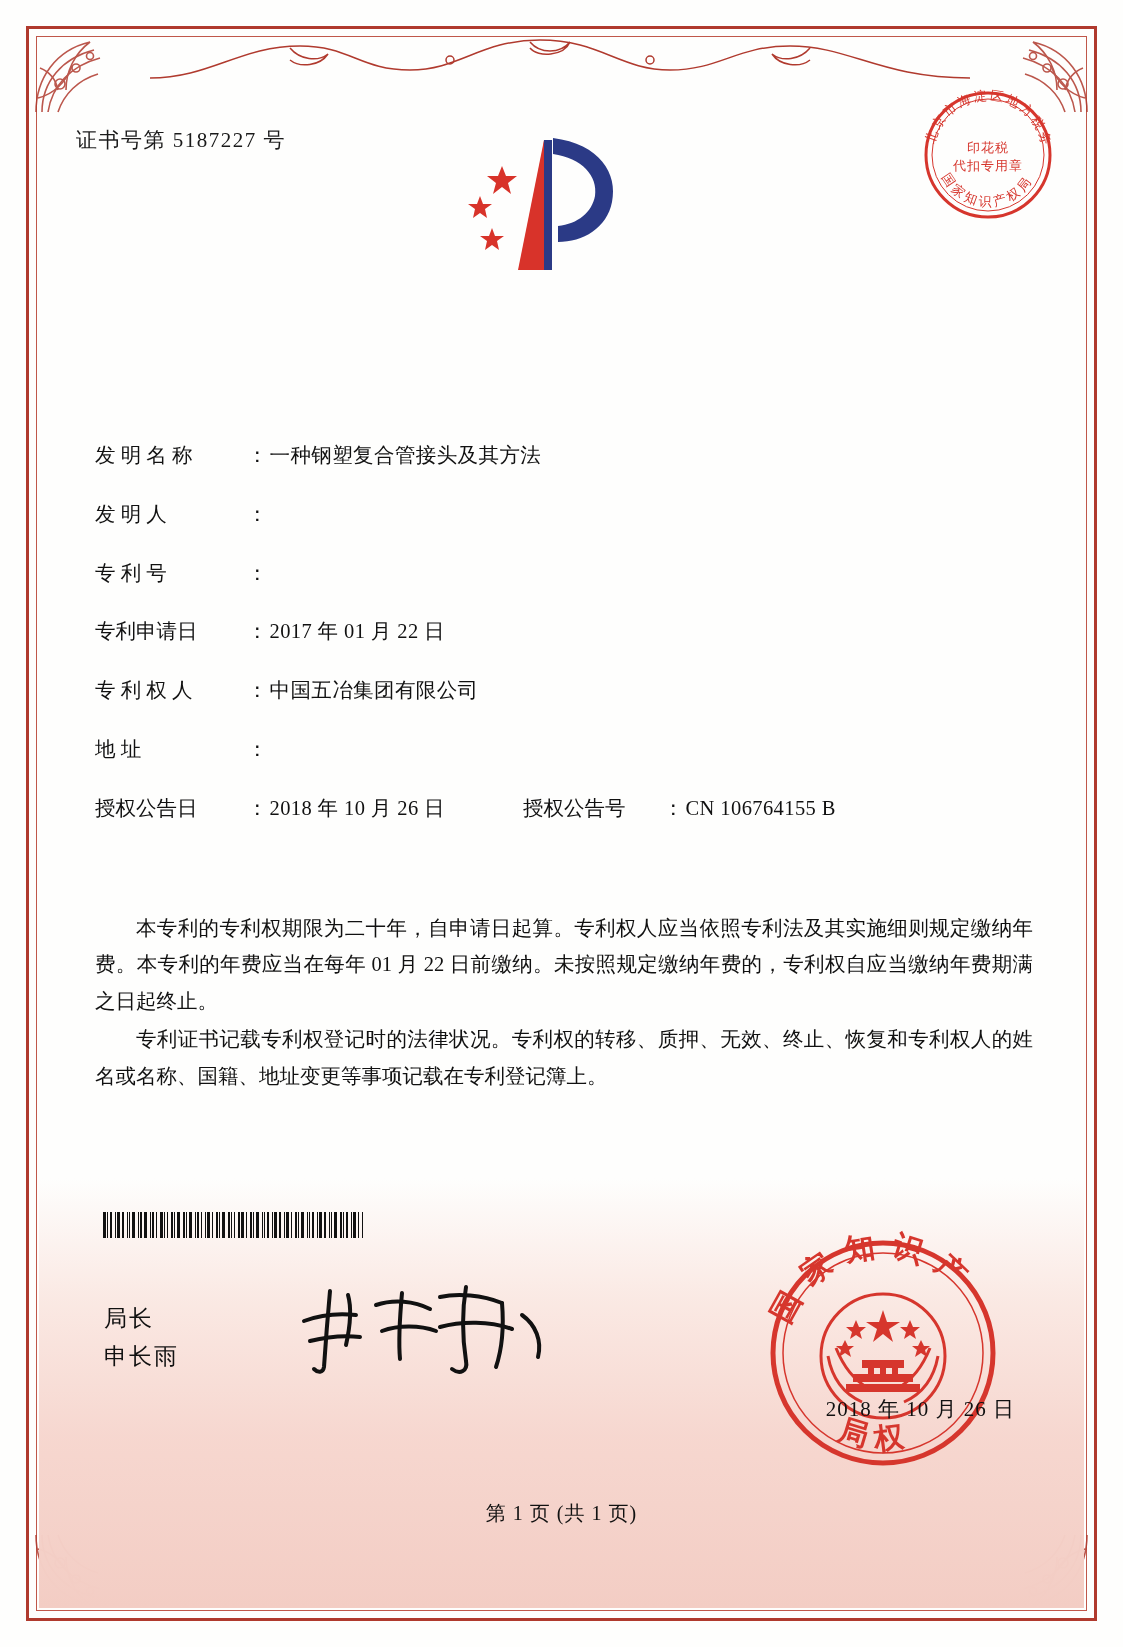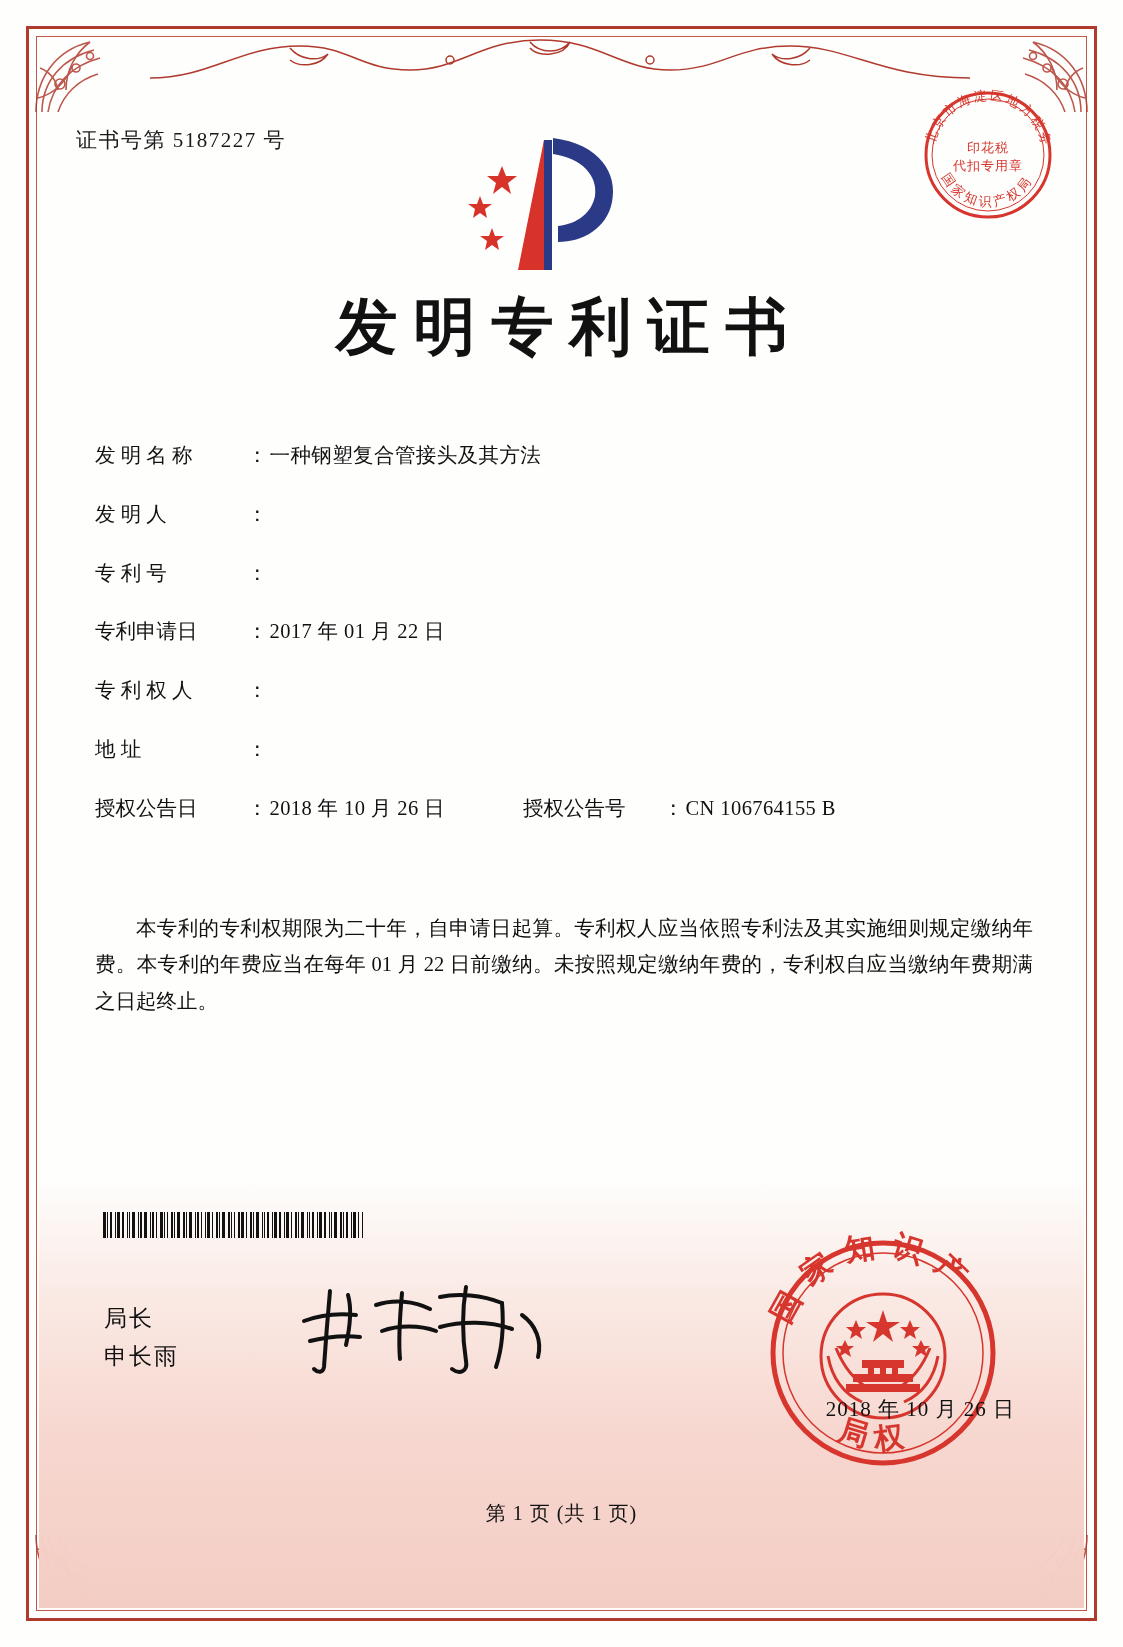--- a/index.html
+++ b/index.html
@@ -325,21 +325,20 @@
         <textPath href="#arcTop" startOffset="6%">北京市海淀区地方税务局</textPath>
       </text>
       <text font-size="13" fill="#d6362d" font-family="'DejaVu Serif',serif" letter-spacing="3">
         <textPath href="#arcBottom" startOffset="14%">国家知识产权局</textPath>
       </text>
       <text x="75" y="72" text-anchor="middle" font-size="13" fill="#d6362d" font-family="'DejaVu Serif',serif" letter-spacing="1">印花税</text>
       <text x="75" y="90" text-anchor="middle" font-size="13" fill="#d6362d" font-family="'DejaVu Serif',serif" letter-spacing="1">代扣专用章</text>
     </svg>
   </div>
 
-  <div class="main-title">发明专利证书</div>
 
   <div class="fields">
 
     <div class="field-row">
       <span class="field-label">发 明 名 称</span>
       <span class="field-colon">：</span>
       <span class="field-value">一种钢塑复合管接头及其方法</span>
     </div>
 
     <div class="field-row">
@@ -354,40 +353,42 @@
 
     <div class="field-row">
       <span class="field-label">专利申请日</span>
       <span class="field-colon">：</span>
       <span class="field-value">2017 年 01 月 22 日</span>
     </div>
 
     <div class="field-row">
       <span class="field-label">专 利 权 人</span>
       <span class="field-colon">：</span>
+      <span class="field-value">中国五冶集团有限公司</span>
     </div>
 
     <div class="field-row">
       <span class="field-label">地        址</span>
       <span class="field-colon">：</span>
     </div>
 
     <div class="field-row split">
       <span class="field-label">授权公告日</span>
       <span class="field-colon">：</span>
       <span class="field-value">2018 年 10 月 26 日</span>
       <span class="second-label">授权公告号</span>
       <span class="field-colon">：</span>
       <span class="field-value">CN 106764155 B</span>
     </div>
 
   </div>
 
   <div class="body-text">
     <p>本专利的专利权期限为二十年，自申请日起算。专利权人应当依照专利法及其实施细则规定缴纳年费。本专利的年费应当在每年 01 月 22 日前缴纳。未按照规定缴纳年费的，专利权自应当缴纳年费期满之日起终止。</p>
+    <p>专利证书记载专利权登记时的法律状况。专利权的转移、质押、无效、终止、恢复和专利权人的姓名或名称、国籍、地址变更等事项记载在专利登记簿上。</p>
   </div>
 
   <div class="barcode"><i style="width:3px"></i><i style="width:1px;background:transparent"></i><i style="width:1px"></i><i style="width:2px;background:transparent"></i><i style="width:2px"></i><i style="width:3px;background:transparent"></i><i style="width:1px"></i><i style="width:1px;background:transparent"></i><i style="width:3px"></i><i style="width:2px;background:transparent"></i><i style="width:2px"></i><i style="width:3px;background:transparent"></i><i style="width:1px"></i><i style="width:1px;background:transparent"></i><i style="width:1px"></i><i style="width:2px;background:transparent"></i><i style="width:3px"></i><i style="width:3px;background:transparent"></i><i style="width:1px"></i><i style="width:1px;background:transparent"></i><i style="width:2px"></i><i style="width:2px;background:transparent"></i><i style="width:3px"></i><i style="width:3px;background:transparent"></i><i style="width:1px"></i><i style="width:1px;background:transparent"></i><i style="width:2px"></i><i style="width:2px;background:transparent"></i><i style="width:1px"></i><i style="width:3px;background:transparent"></i><i style="width:3px"></i><i style="width:1px;background:transparent"></i><i style="width:1px"></i><i style="width:2px;background:transparent"></i><i style="width:1px"></i><i style="width:3px;background:transparent"></i><i style="width:2px"></i><i style="width:1px;background:transparent"></i><i style="width:1px"></i><i style="width:2px;background:transparent"></i><i style="width:3px"></i><i style="width:3px;background:transparent"></i><i style="width:2px"></i><i style="width:1px;background:transparent"></i><i style="width:1px"></i><i style="width:2px;background:transparent"></i><i style="width:3px"></i><i style="width:3px;background:transparent"></i><i style="width:1px"></i><i style="width:1px;background:transparent"></i><i style="width:2px"></i><i style="width:2px;background:transparent"></i><i style="width:1px"></i><i style="width:3px;background:transparent"></i><i style="width:1px"></i><i style="width:1px;background:transparent"></i><i style="width:3px"></i><i style="width:2px;background:transparent"></i><i style="width:1px"></i><i style="width:3px;background:transparent"></i><i style="width:2px"></i><i style="width:1px;background:transparent"></i><i style="width:1px"></i><i style="width:2px;background:transparent"></i><i style="width:3px"></i><i style="width:3px;background:transparent"></i><i style="width:2px"></i><i style="width:1px;background:transparent"></i><i style="width:1px"></i><i style="width:2px;background:transparent"></i><i style="width:1px"></i><i style="width:3px;background:transparent"></i><i style="width:2px"></i><i style="width:1px;background:transparent"></i><i style="width:3px"></i><i style="width:2px;background:transparent"></i><i style="width:1px"></i><i style="width:3px;background:transparent"></i><i style="width:2px"></i><i style="width:1px;background:transparent"></i><i style="width:1px"></i><i style="width:2px;background:transparent"></i><i style="width:3px"></i><i style="width:3px;background:transparent"></i><i style="width:1px"></i><i style="width:1px;background:transparent"></i><i style="width:1px"></i><i style="width:2px;background:transparent"></i><i style="width:2px"></i><i style="width:3px;background:transparent"></i><i style="width:1px"></i><i style="width:1px;background:transparent"></i><i style="width:3px"></i><i style="width:2px;background:transparent"></i><i style="width:2px"></i><i style="width:3px;background:transparent"></i><i style="width:1px"></i><i style="width:1px;background:transparent"></i><i style="width:3px"></i><i style="width:2px;background:transparent"></i><i style="width:1px"></i><i style="width:3px;background:transparent"></i><i style="width:2px"></i><i style="width:1px;background:transparent"></i><i style="width:1px"></i><i style="width:2px;background:transparent"></i><i style="width:3px"></i><i style="width:3px;background:transparent"></i><i style="width:1px"></i><i style="width:1px;background:transparent"></i><i style="width:1px"></i><i style="width:2px;background:transparent"></i><i style="width:2px"></i><i style="width:3px;background:transparent"></i><i style="width:1px"></i><i style="width:1px;background:transparent"></i><i style="width:3px"></i><i style="width:2px;background:transparent"></i><i style="width:2px"></i><i style="width:3px;background:transparent"></i><i style="width:1px"></i><i style="width:1px;background:transparent"></i><i style="width:1px"></i><i style="width:2px;background:transparent"></i><i style="width:3px"></i><i style="width:3px;background:transparent"></i><i style="width:2px"></i><i style="width:1px;background:transparent"></i><i style="width:1px"></i><i style="width:2px;background:transparent"></i><i style="width:2px"></i><i style="width:3px;background:transparent"></i><i style="width:1px"></i><i style="width:1px;background:transparent"></i><i style="width:3px"></i><i style="width:2px;background:transparent"></i><i style="width:1px"></i><i style="width:3px;background:transparent"></i><i style="width:1px"></i><i style="width:1px;background:transparent"></i></div>
 
   <div class="sig-label">
     <div>局长</div>
     <div>申长雨</div>
   </div>
 
   <div class="sig-script">

